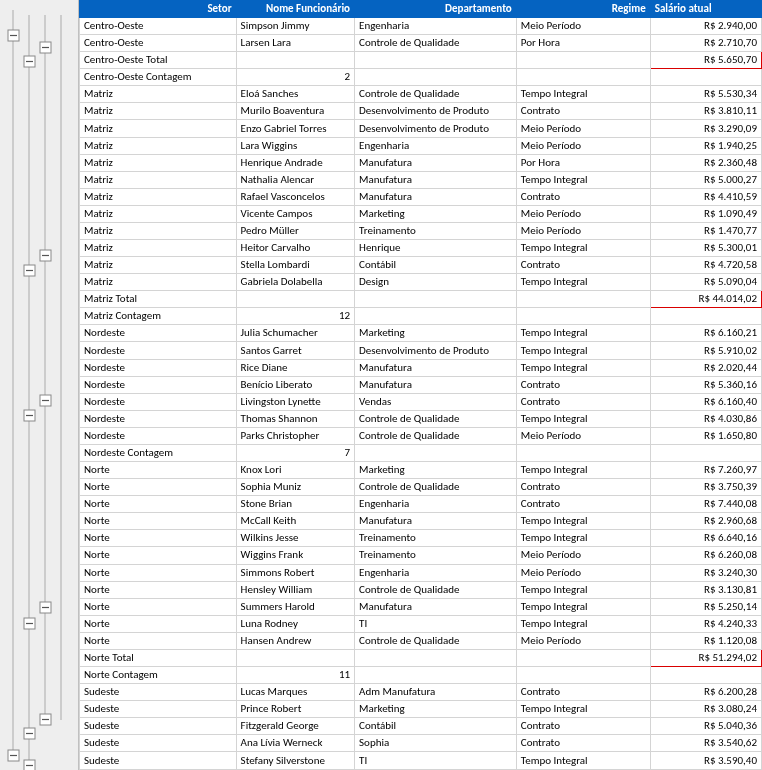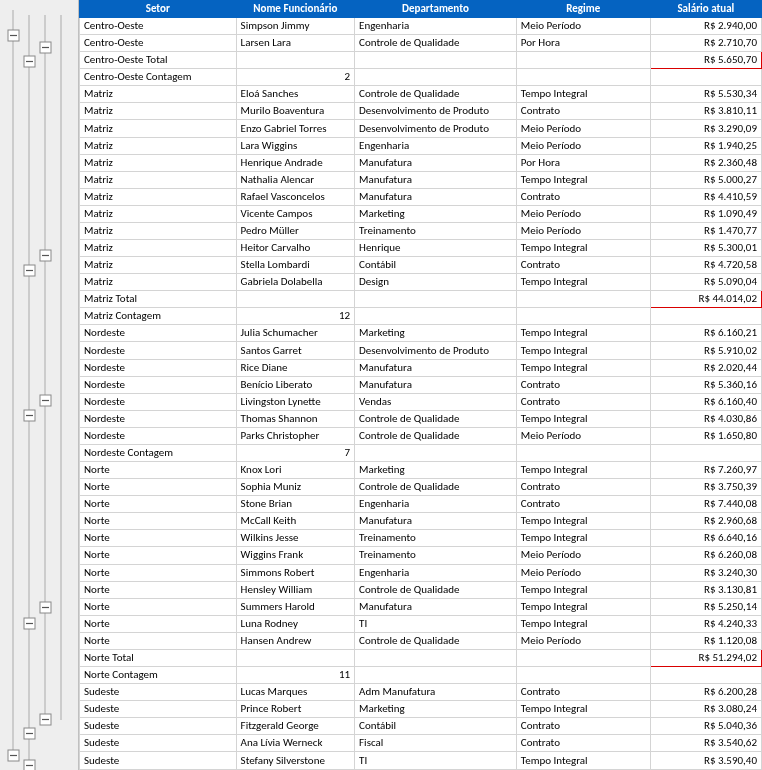--- a/index.html
+++ b/index.html
@@ -4,22 +4,22 @@
 <style>
 html,body{margin:0;padding:0;background:#f0f0f0;font-family:Calibri,Arial,sans-serif;font-size:11px;color:#000}
 .wrap{display:flex;width:762px;height:770px;background:#eee}
 .outline{width:78px;background:#eee;border-right:1px solid #c0c0c0;position:relative;flex-shrink:0}
 .outline svg{position:absolute;top:0;left:0}
 .og-btn{stroke:#888;stroke-width:1;fill:#fff}
 .og-line{stroke:#aaa;stroke-width:1}
 .og-plus{stroke:#555;stroke-width:1.2}
 .grid{flex:1;background:#fff;border-collapse:collapse;table-layout:fixed}
 .grid th,.grid td{border:1px solid #d4d4d4;padding:1px 4px;height:14px;line-height:14px;white-space:nowrap;overflow:hidden;text-overflow:clip}
-.grid th{background:#0563c1;color:#fff;font-weight:bold;text-align:center;border-color:#0563c1}
-.grid th.sal{text-align:center}
+.grid th{background:#0563c1;color:#fff;font-weight:bold;text-align:right;border-color:#0563c1}
+.grid th.sal{text-align:left}
 .grid td.sal{text-align:right}
 .grid tr.bold td{font-weight:normal}
 .red-box{border:1.6px solid #d90000 !important;font-weight:bold}
 .c-setor{width:152px}
 .c-nome{width:115px}
 .c-dept{width:157px}
 .c-reg{width:130px}
 .c-sal{width:108px}
 </style>
 </head>
@@ -372,21 +372,21 @@
         <tr>
           <td>Sudeste</td>
           <td>Fitzgerald George</td>
           <td>Contábil</td>
           <td>Contrato</td>
           <td class="sal">R$ 5.040,36</td>
         </tr>
         <tr>
           <td>Sudeste</td>
           <td>Ana Lívia Werneck</td>
-          <td>Fiscal</td>
+          <td>Sophia</td>
           <td>Contrato</td>
           <td class="sal">R$ 3.540,62</td>
         </tr>
         <tr>
           <td>Sudeste</td>
           <td>Stefany Silverstone</td>
           <td>TI</td>
           <td>Tempo Integral</td>
           <td class="sal">R$ 3.590,40</td>
         </tr>

